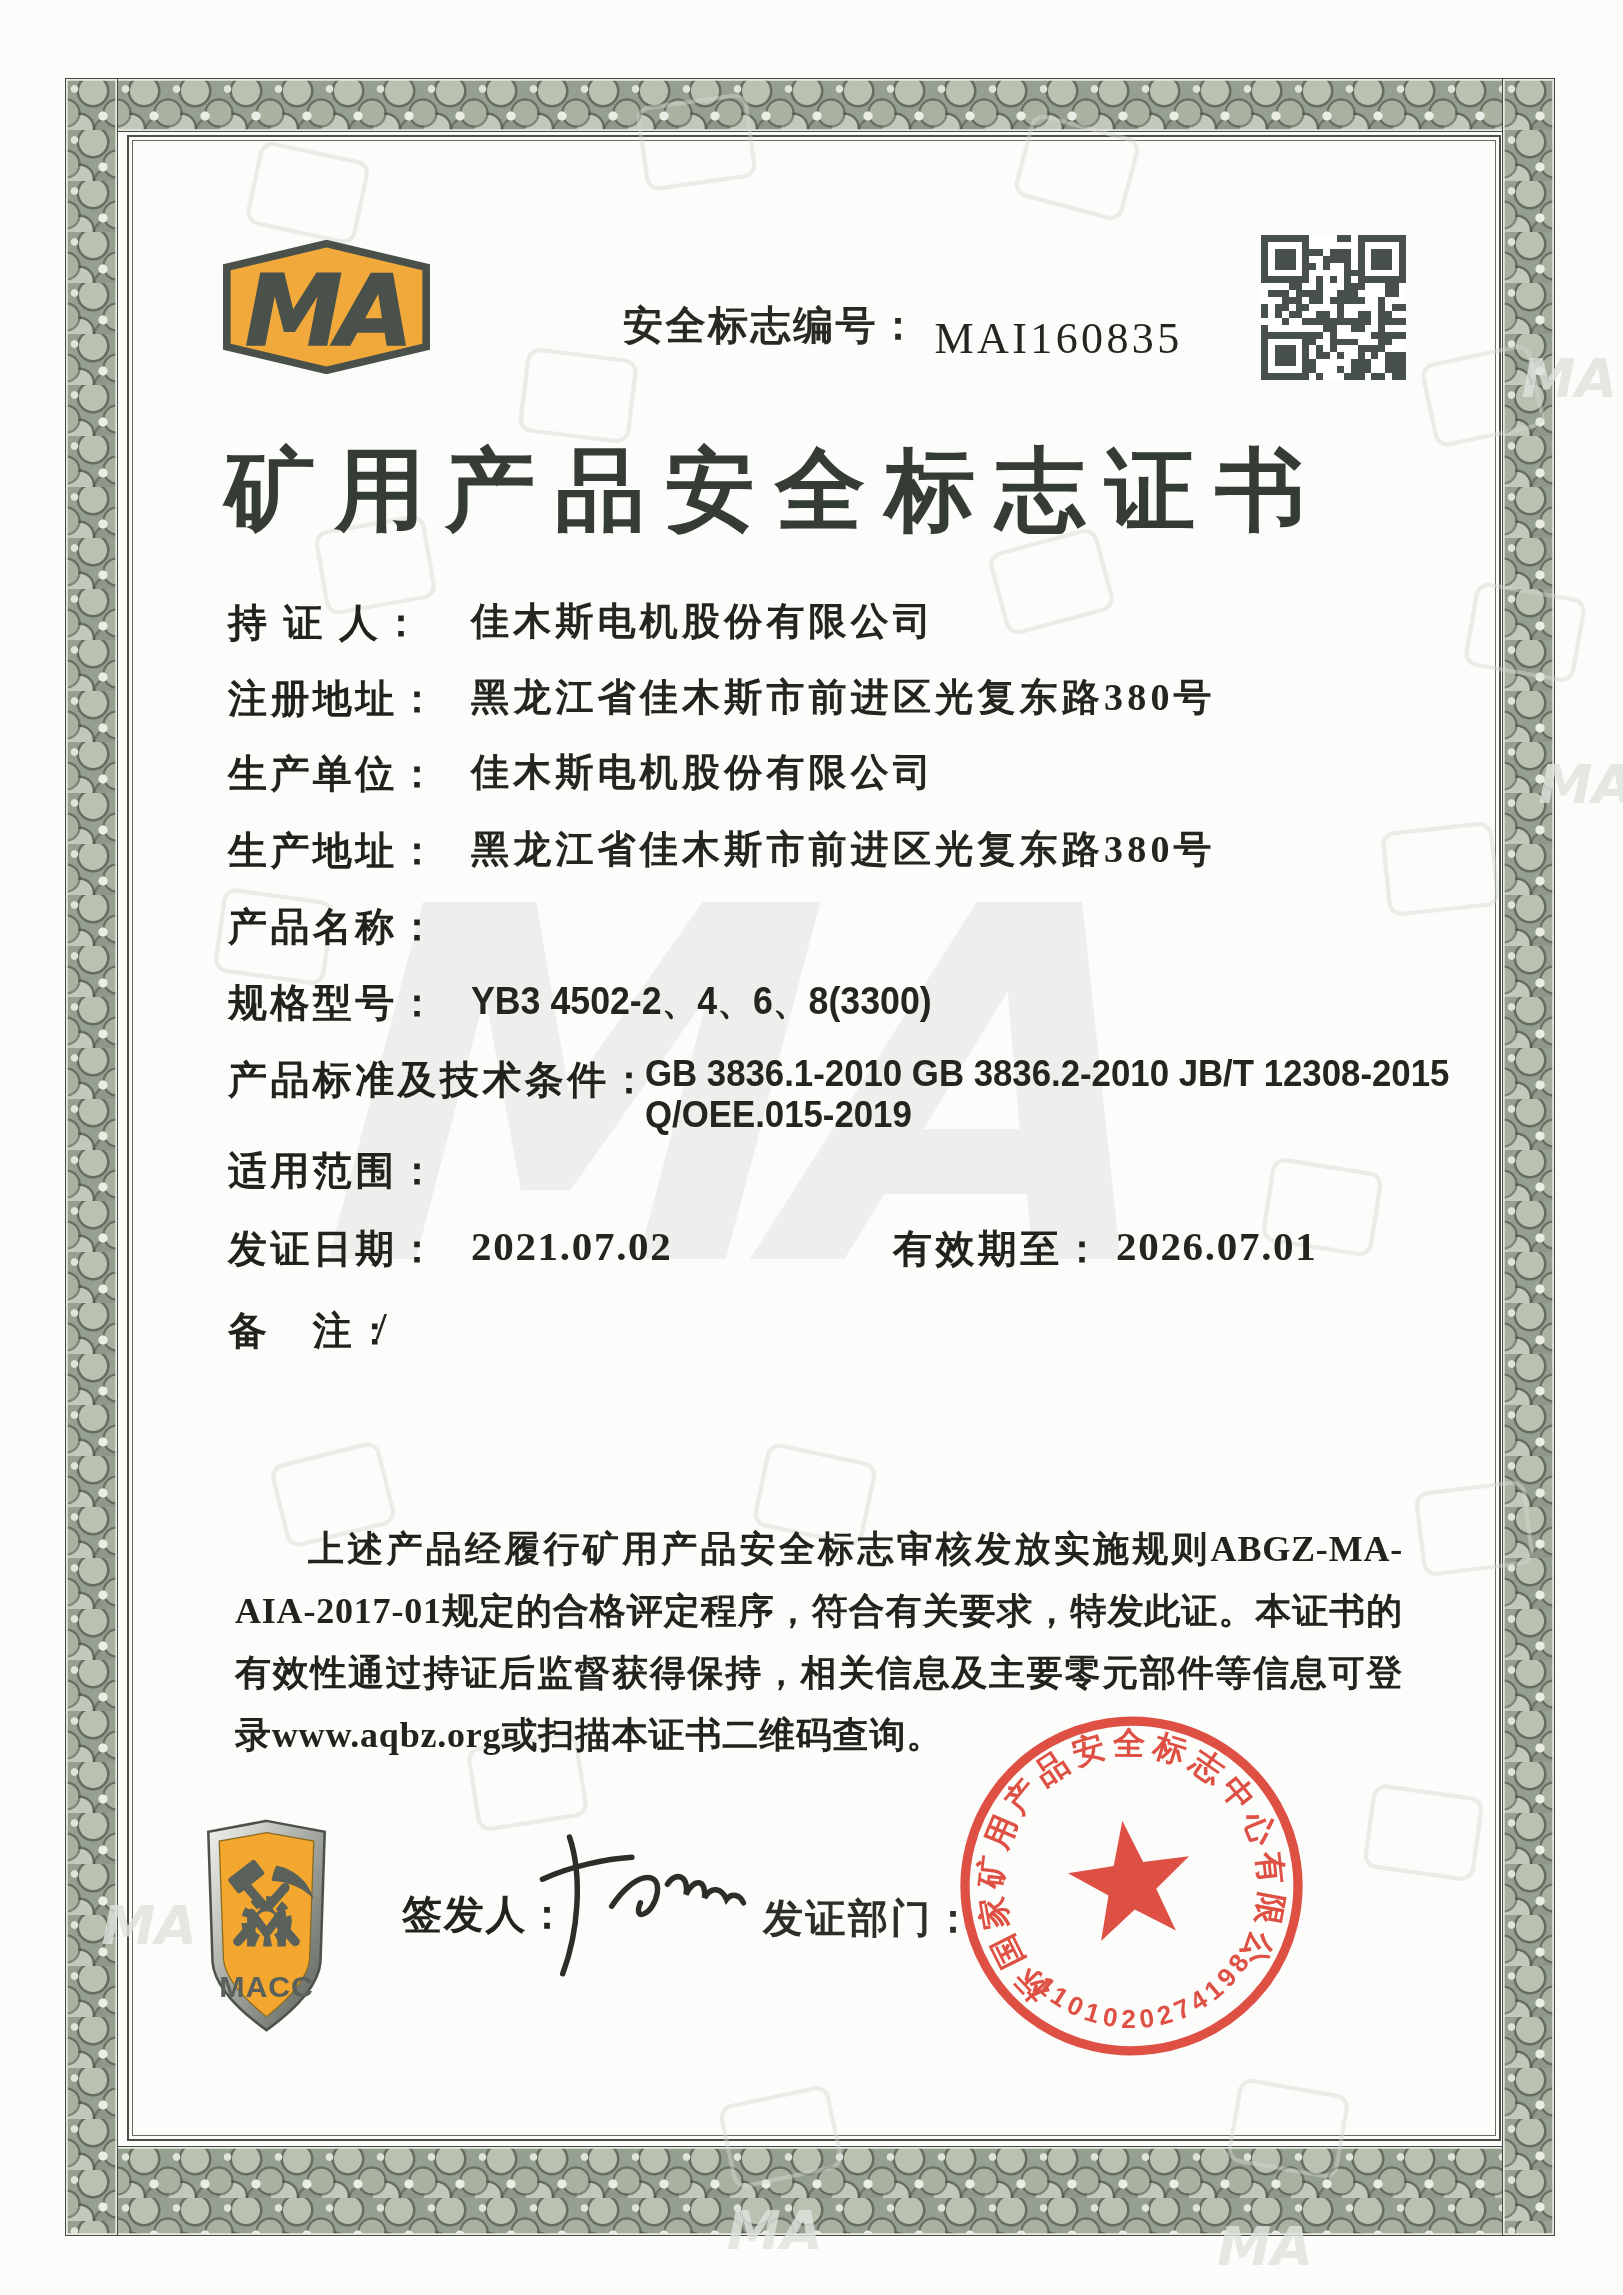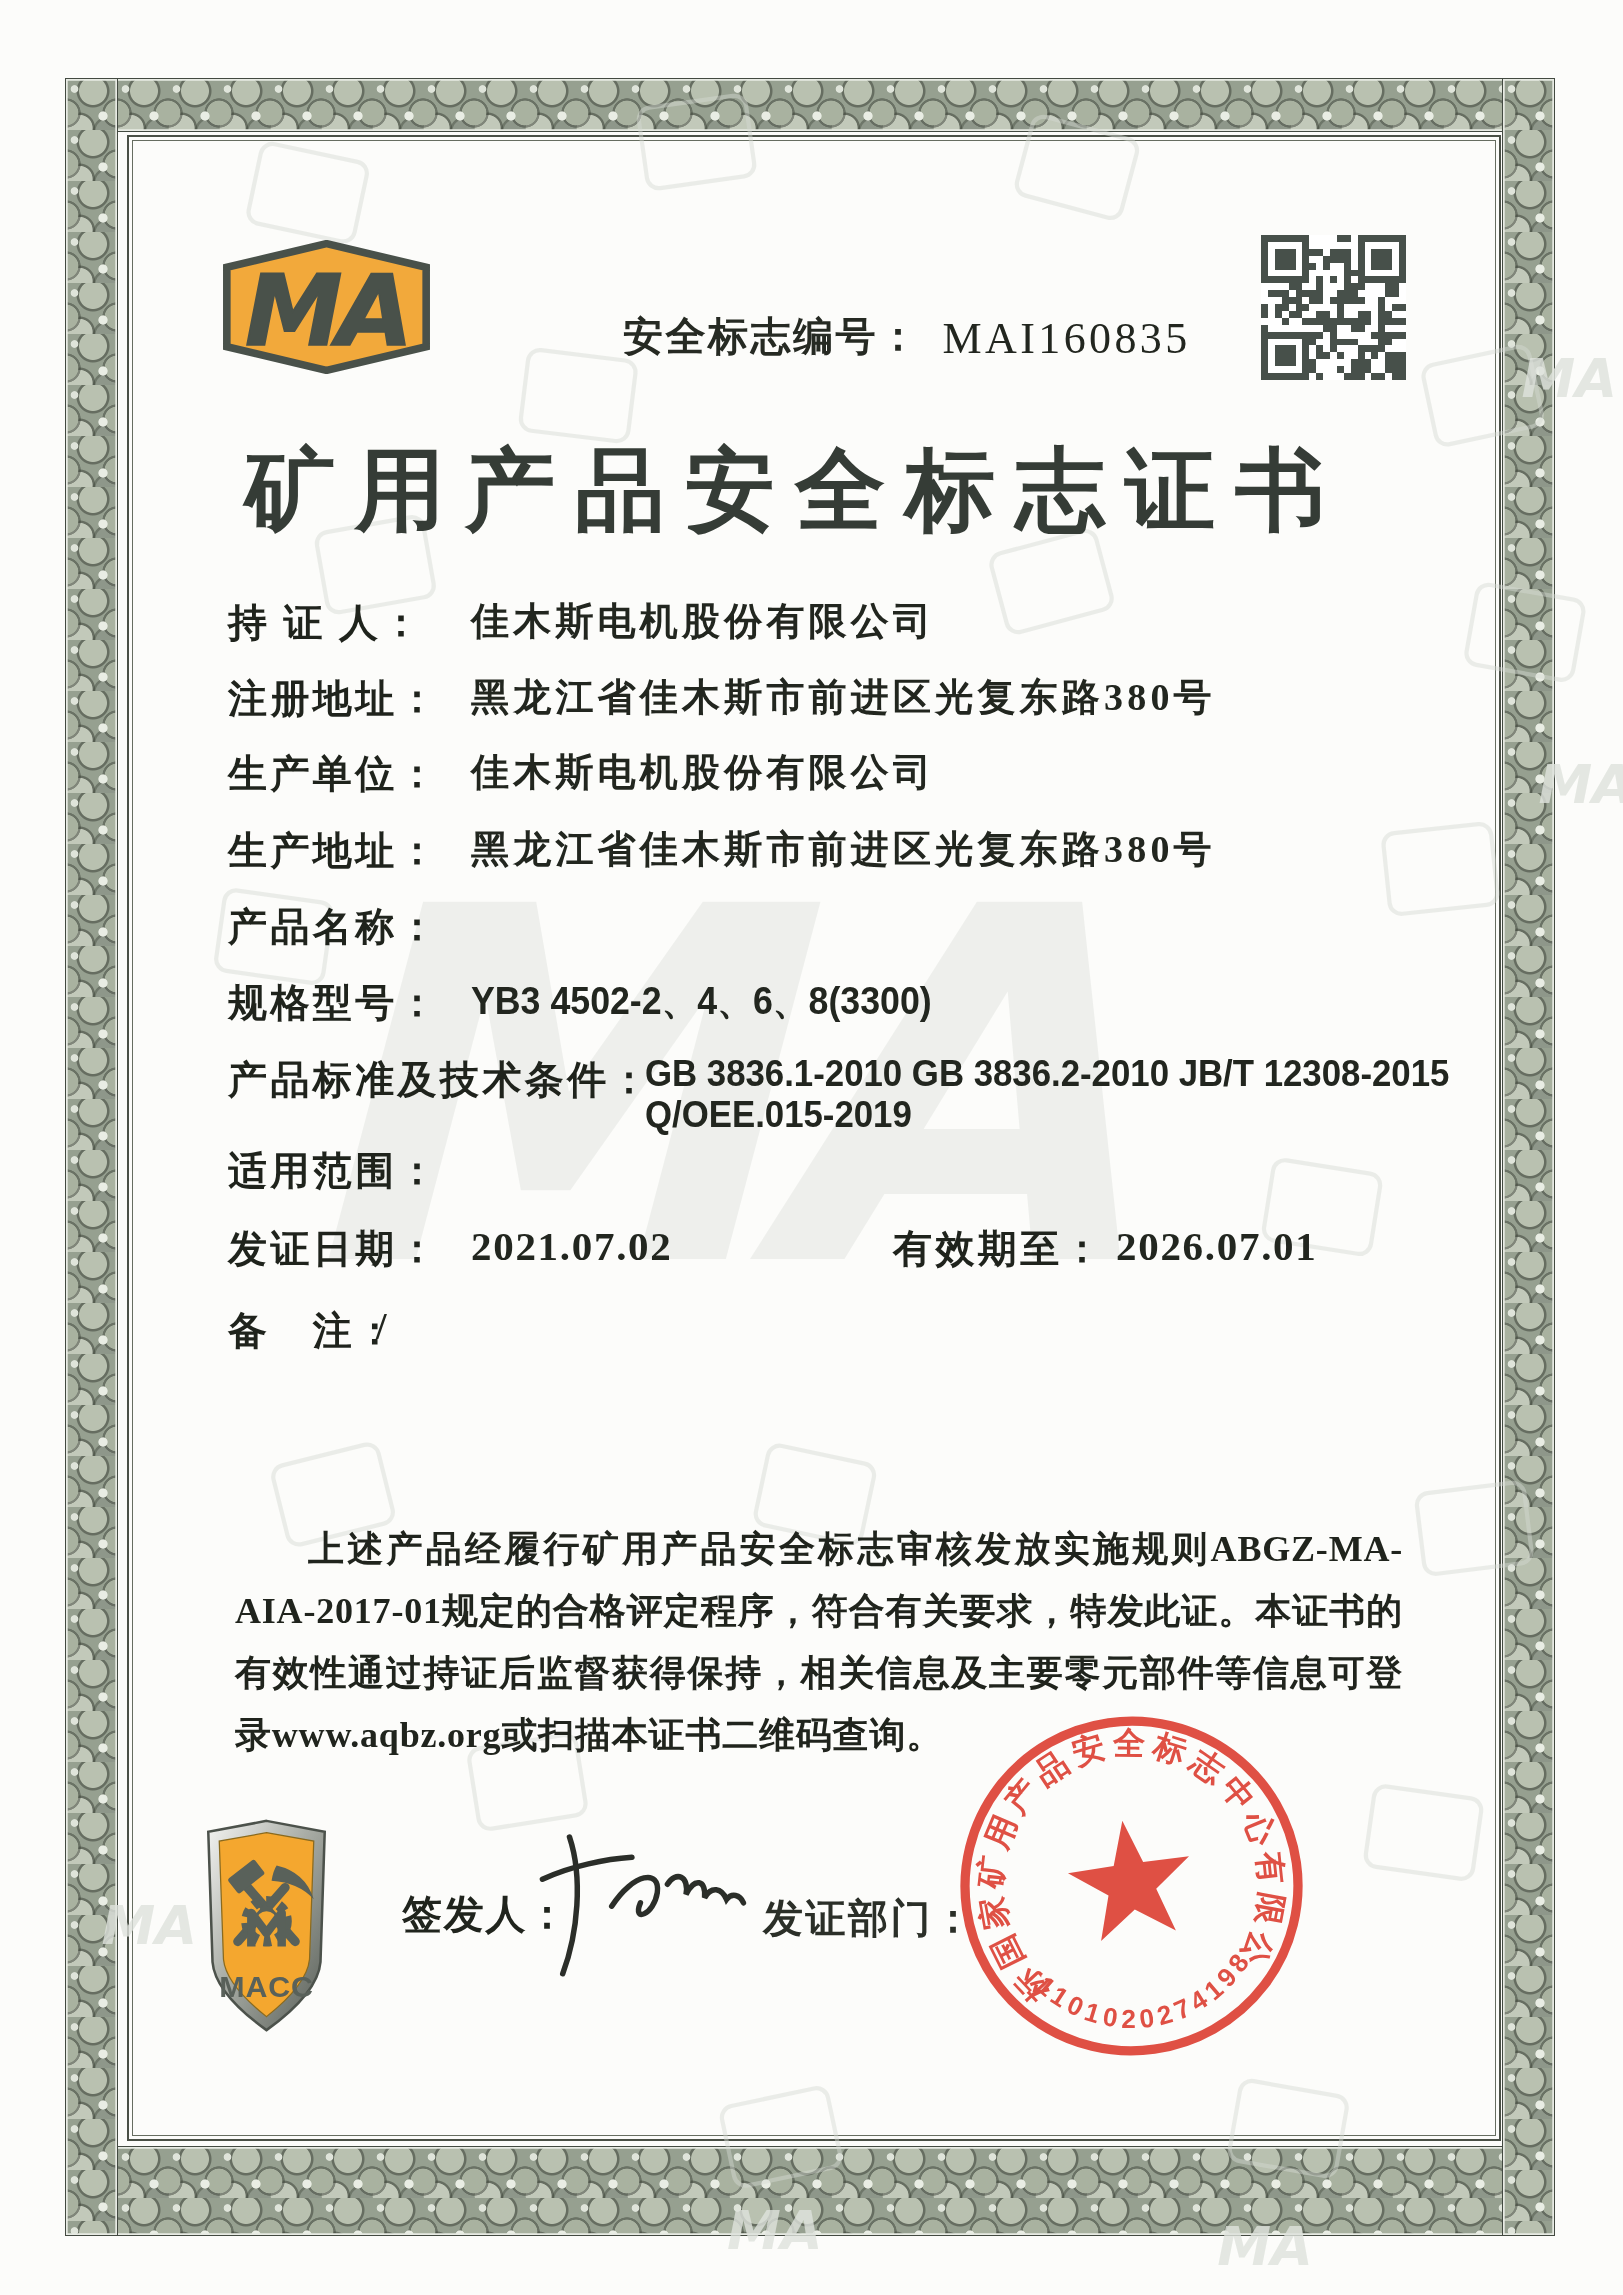--- a/index.html
+++ b/index.html
@@ -45,35 +45,35 @@
     font-family:"DejaVu Sans","Liberation Sans",sans-serif;
     font-size:490px;font-weight:bold;font-style:italic;line-height:1;
     letter-spacing:-24px;color:#a9b1a8;opacity:.16;
     transform:skewX(-4deg);
     pointer-events:none;
   }
   #wm-shapes{position:absolute;left:0;top:0;pointer-events:none;}
 
   
   .ma-logo{position:absolute;left:215px;top:240px;}
-  .cert-no{position:absolute;left:623px;top:286px;display:flex;align-items:flex-end;gap:22px;white-space:nowrap;}
+  .cert-no{position:absolute;left:623px;top:286px;display:flex;align-items:center;gap:14px;white-space:nowrap;}
   .cert-no .lbl{font-family:"Liberation Sans","DejaVu Sans",sans-serif;font-weight:bold;font-size:40px;color:#262a23;letter-spacing:2.5px;}
   .cert-no .val{font-size:44px;color:#22261f;letter-spacing:3.4px;margin-top:27px;}
   .qr{
     position:absolute;left:1261px;top:235px;width:145px;height:145px;
     display:grid;grid-template-columns:repeat(21,1fr);grid-template-rows:repeat(21,1fr);
     background:#fff;
   }
   .qr-cell{background:transparent;}
   .qr-cell.on{background:#47504a;}
 
   .title{
     position:absolute;left:0;top:430px;width:1530px;
     text-align:center;font-weight:900;font-size:90px;letter-spacing:20px;text-indent:20px;
-    color:#353c36;white-space:nowrap;margin-left:20px;
+    color:#353c36;white-space:nowrap;
   }
 
   
   .row{position:absolute;left:0;width:1300px;height:54px;white-space:nowrap;}
   .row .lbl{position:absolute;left:228px;font-weight:bold;font-size:39px;color:#1f231c;letter-spacing:3.4px;}
   .row .val{position:absolute;left:471px;font-weight:bold;font-size:38px;color:#22261f;letter-spacing:4.2px;}
   .row .val.date{font-size:41px;letter-spacing:1.7px;}
   .row .val.cond{
     font-family:"Liberation Sans","DejaVu Sans",sans-serif;
     letter-spacing:0;transform:scaleX(.94);transform-origin:left center;

